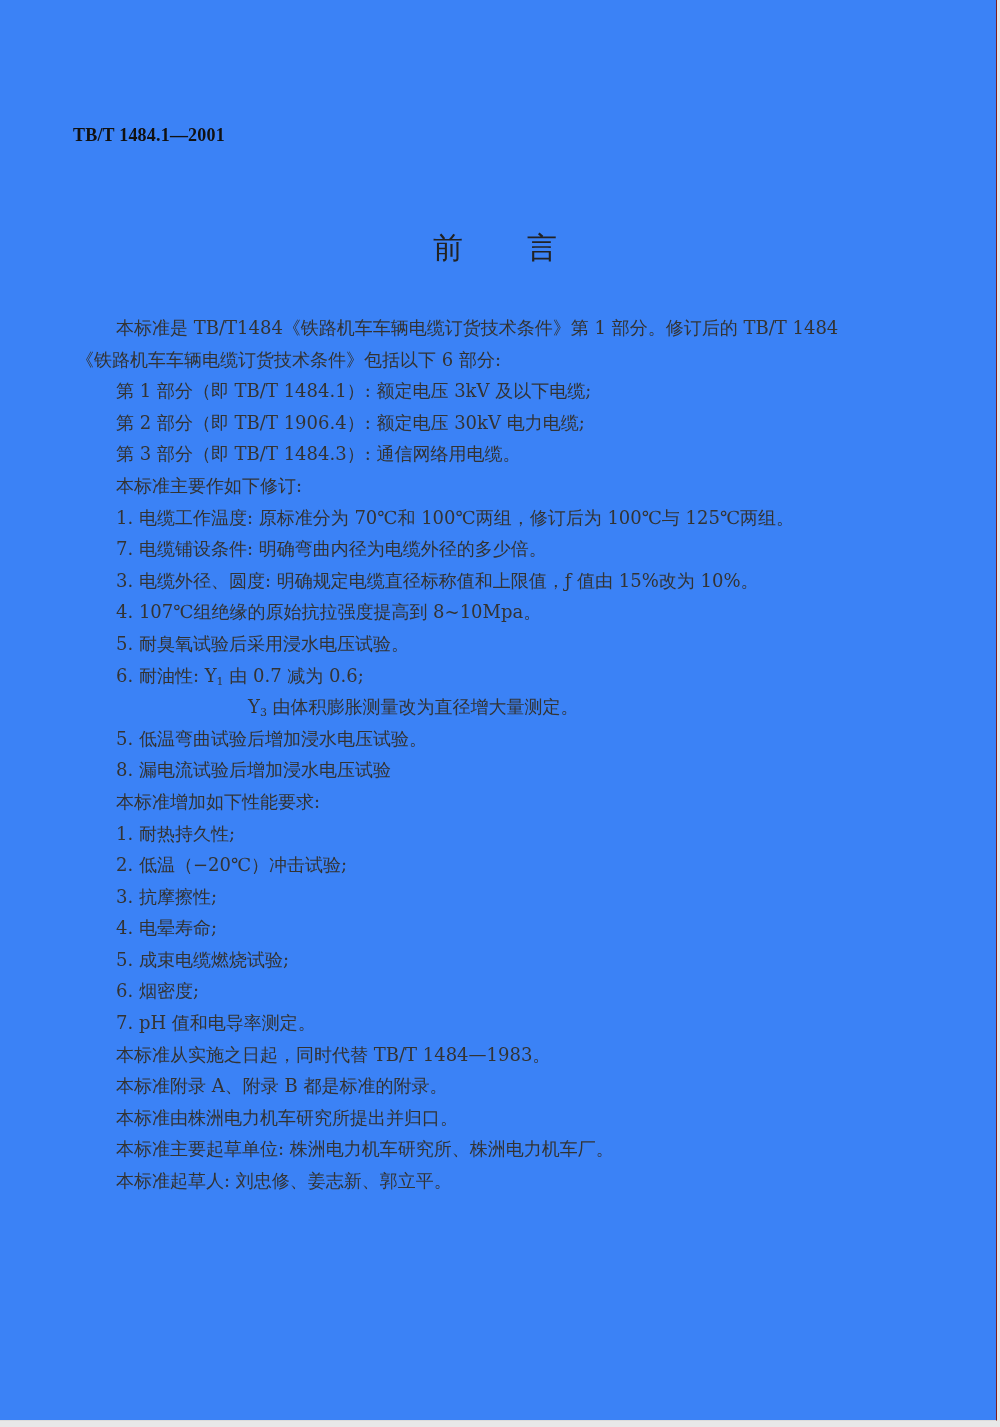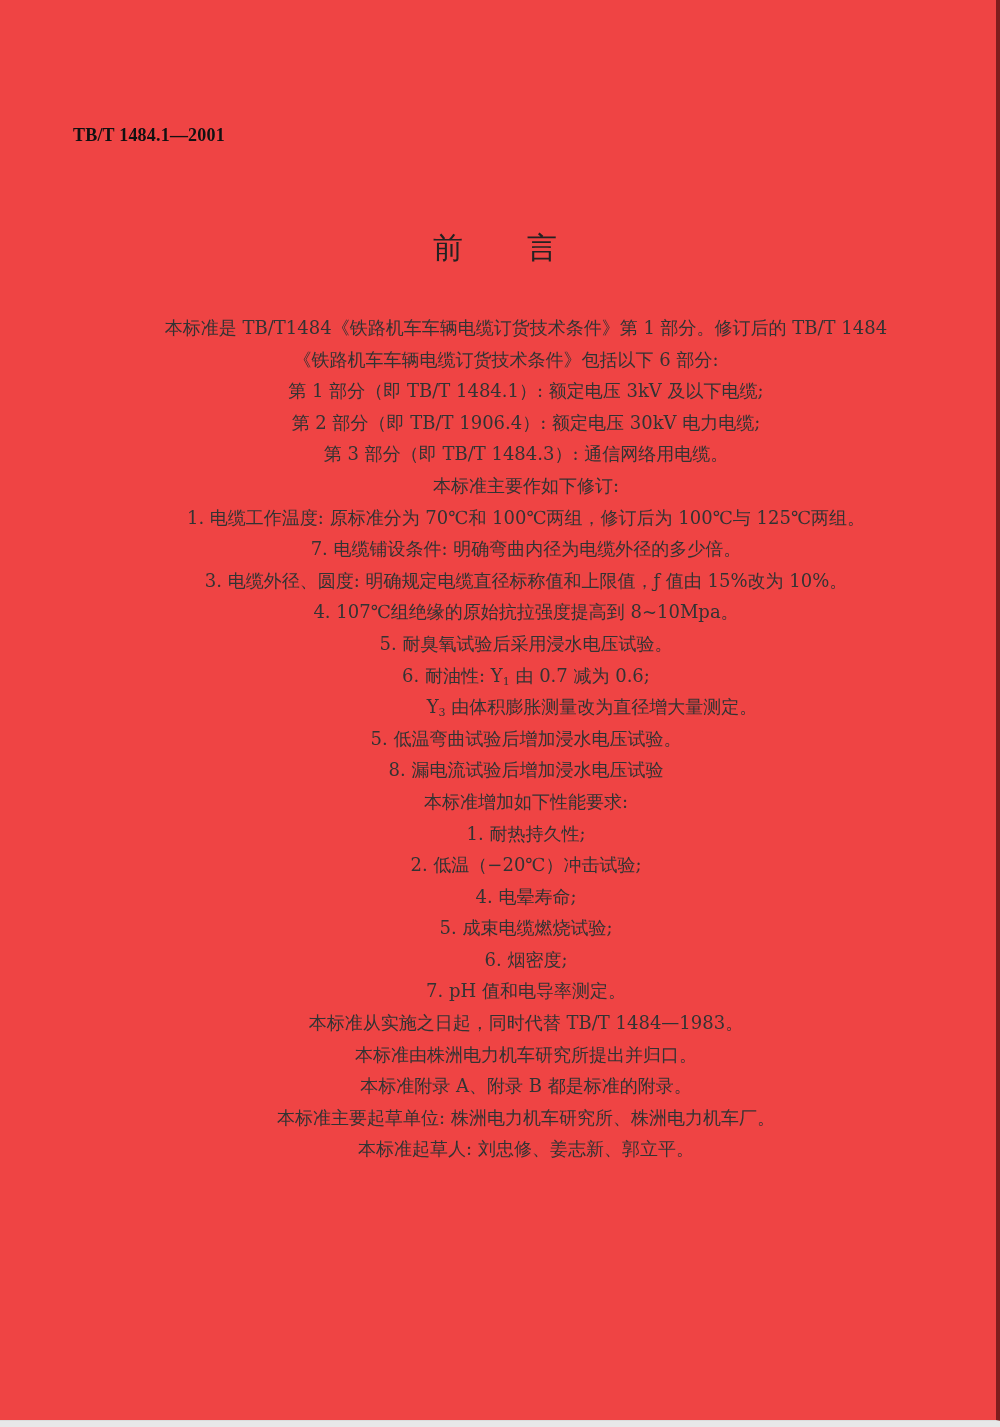--- a/index.html
+++ b/index.html
@@ -14,22 +14,22 @@
       overflow: hidden;
       font-family: "DejaVu Serif", "Liberation Serif", serif;
       color: #333;
     }
     .page {
       position: absolute;
       left: 0;
       top: 0;
       width: 996px;
       height: 1420px;
-      background: #ef4444;
-      border-right: 5px solid #7f1d1d;
+      background: #3b82f6;
+      border-right: 1px solid #7f1d1d;
       border-bottom: 1px solid #dcdcdc;
     }
     .header-code {
       position: absolute;
       left: 73px;
       top: 125px;
       font-family: "Liberation Serif", serif;
       font-weight: bold;
       font-size: 18px;
       color: #111;
@@ -61,21 +61,20 @@
       left: 116px;
       top: 312px;
       width: 820px;
       font-size: 18px;
       line-height: 31.6px;
       color: #333;
     }
     .line {
       white-space: nowrap;
       height: 31.6px;
-      text-align: center;
     }
     .indent-y3 {
       padding-left: 132px;
     }
     sub {
       font-size: 11px;
       vertical-align: -3px;
     }
   </style>
 </head>
@@ -108,25 +107,26 @@
 
     <div class="line"><span>6.  耐油性:  Y</span><sub>1</sub><span> 由 0.7 减为 0.6;</span></div>
     <div class="line indent-y3"><span>Y</span><sub>3</sub><span> 由体积膨胀测量改为直径增大量测定。</span></div>
 
     <div class="line">5.  低温弯曲试验后增加浸水电压试验。</div>
     <div class="line">8.  漏电流试验后增加浸水电压试验</div>
 
     <div class="line">本标准增加如下性能要求:</div>
     <div class="line">1.  耐热持久性;</div>
     <div class="line">2.  低温（−20℃）冲击试验;</div>
+    <div class="line">3.  抗摩擦性;</div>
     <div class="line">4.  电晕寿命;</div>
     <div class="line">5.  成束电缆燃烧试验;</div>
     <div class="line">6.  烟密度;</div>
     <div class="line">7. pH 值和电导率测定。</div>
 
     <div class="line">本标准从实施之日起，同时代替 TB/T 1484—1983。</div>
+    <div class="line">本标准附录 A、附录 B 都是标准的附录。</div>
     <div class="line">本标准由株洲电力机车研究所提出并归口。</div>
-    <div class="line">本标准附录 A、附录 B 都是标准的附录。</div>
     <div class="line">本标准主要起草单位: 株洲电力机车研究所、株洲电力机车厂。</div>
     <div class="line">本标准起草人: 刘忠修、姜志新、郭立平。</div>
   </div>
 
 </div>
 
 </body></html>

